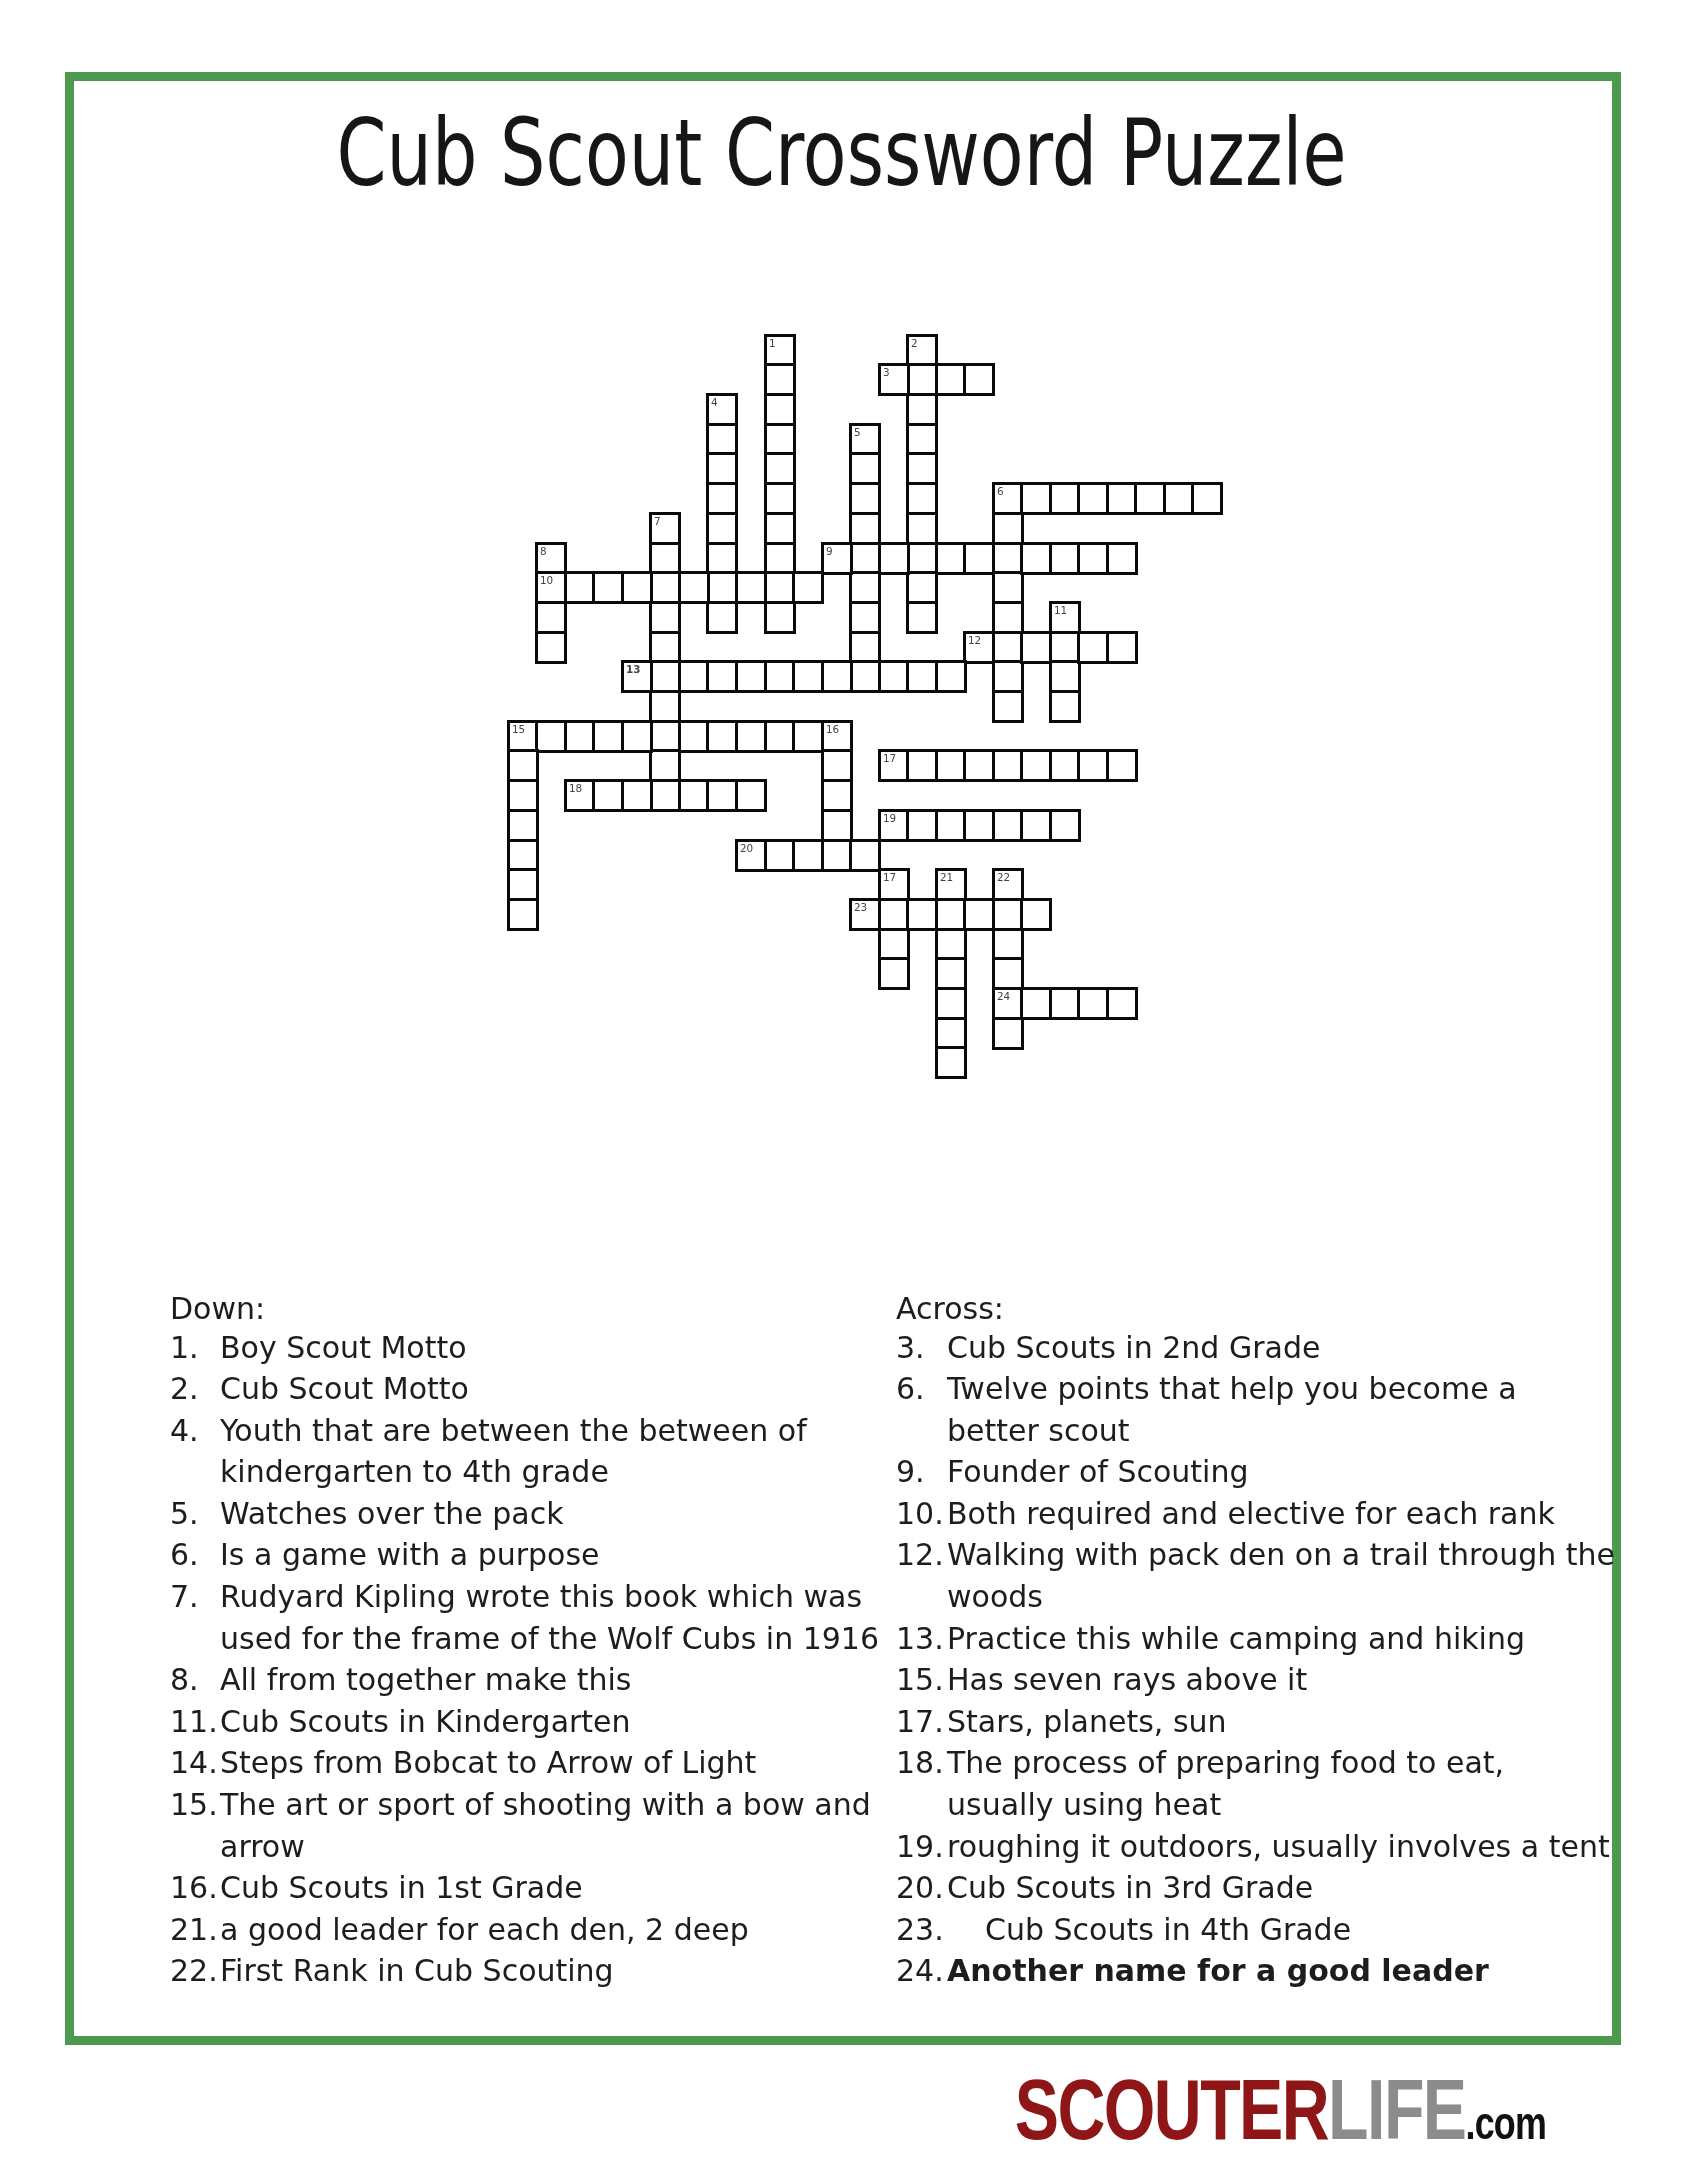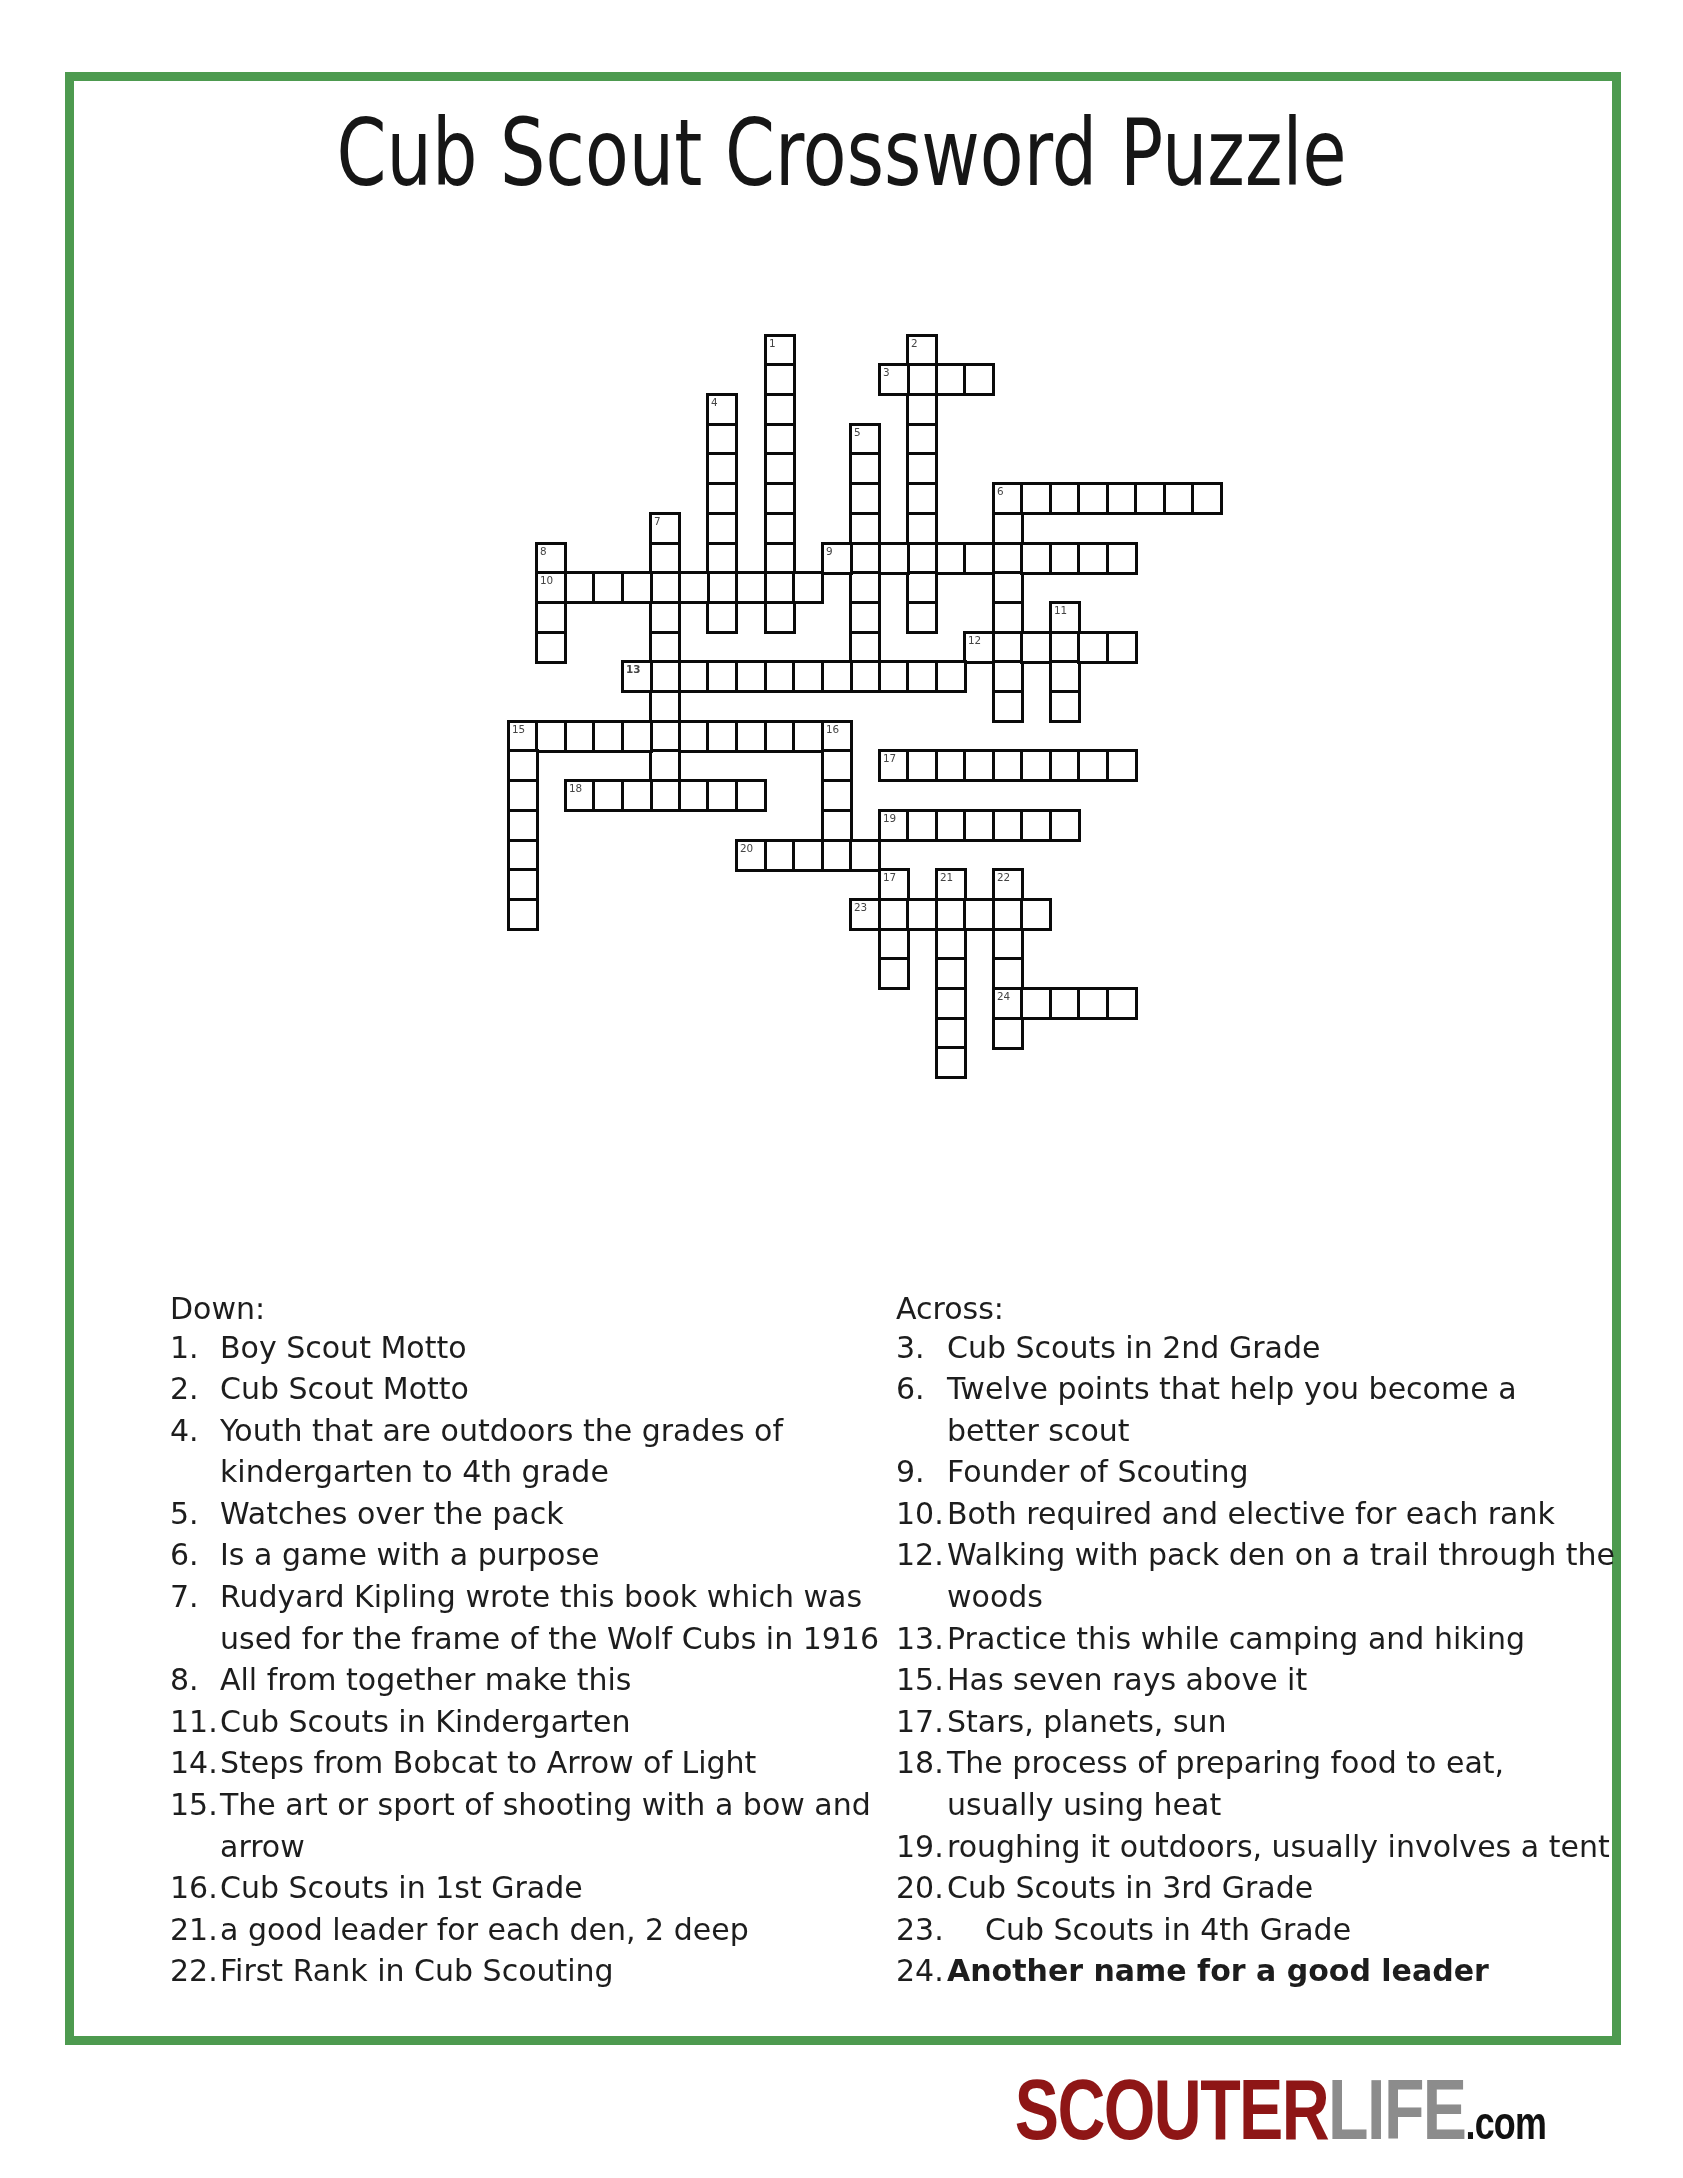--- a/index.html
+++ b/index.html
@@ -276,21 +276,21 @@
     <div class="clue-line" style="left: 0px; top: 1333px;">
       <span class="cnum" style="left: 170px;">1.</span>
       <span class="ctext" style="left: 220px;">Boy Scout Motto</span>
     </div>
     <div class="clue-line" style="left: 0px; top: 1374px;">
       <span class="cnum" style="left: 170px;">2.</span>
       <span class="ctext" style="left: 220px;">Cub Scout Motto</span>
     </div>
     <div class="clue-line" style="left: 0px; top: 1416px;">
       <span class="cnum" style="left: 170px;">4.</span>
-      <span class="ctext" style="left: 220px;">Youth that are outdoors the grades of</span>
+      <span class="ctext" style="left: 220px;">Youth that are between the between of</span>
     </div>
     <div class="clue-line" style="left: 0px; top: 1457px;">
       <span class="ctext" style="left: 220px;">kindergarten to 4th grade</span>
     </div>
     <div class="clue-line" style="left: 0px; top: 1499px;">
       <span class="cnum" style="left: 170px;">5.</span>
       <span class="ctext" style="left: 220px;">Watches over the pack</span>
     </div>
     <div class="clue-line" style="left: 0px; top: 1540px;">
       <span class="cnum" style="left: 170px;">6.</span>

